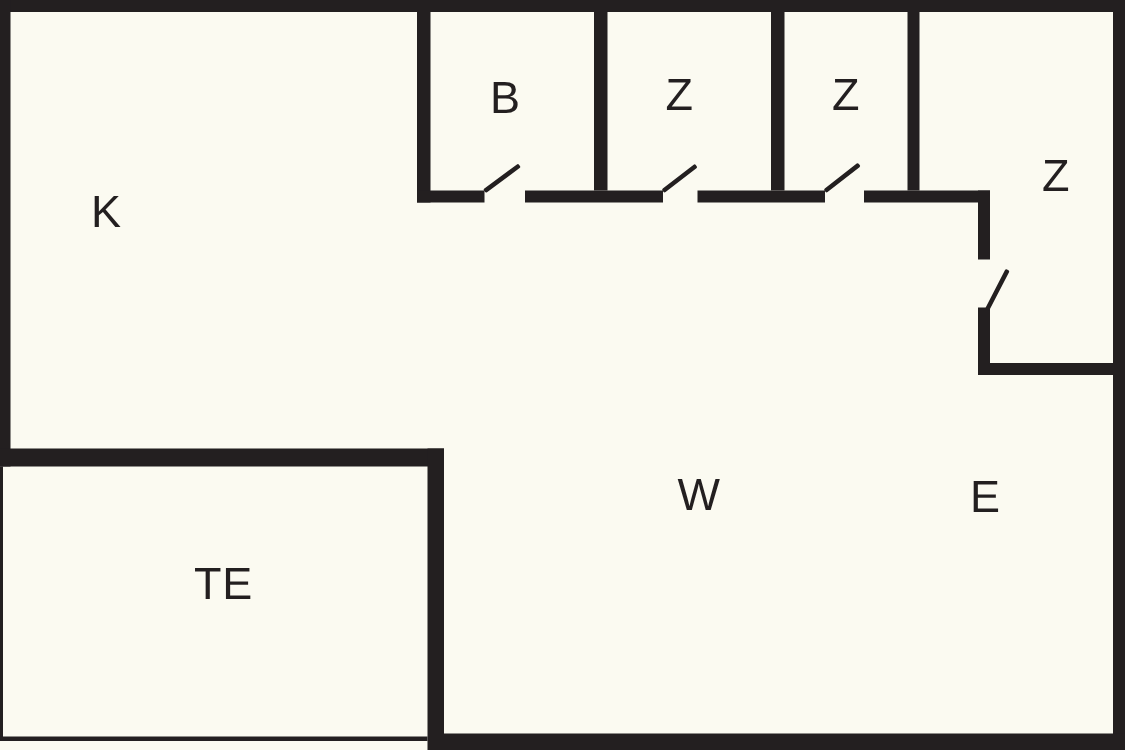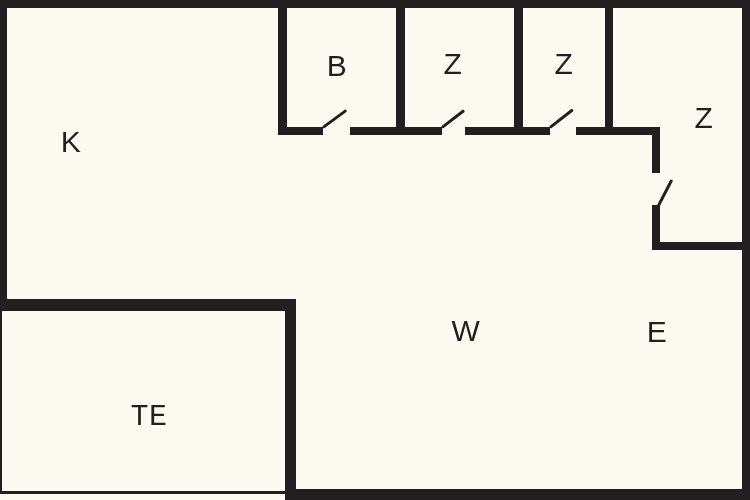--- a/index.html
+++ b/index.html
@@ -74,15 +74,15 @@
   <div class="door-swing" style="left:550px; top:126px; width:29px; transform:rotate(-38deg);"></div>
   <div class="door-swing" style="left:658px; top:205px; width:30px; transform:rotate(-62.6deg);"></div>
 
   <div class="room-label" style="left:71px;  top:142px;">K</div>
   <div class="room-label" style="left:337px; top:66px;">B</div>
   <div class="room-label" style="left:453px; top:64px;">Z</div>
   <div class="room-label" style="left:564px; top:64px;">Z</div>
   <div class="room-label" style="left:704px; top:118px;">Z</div>
   <div class="room-label" style="left:466px; top:331px;">W</div>
   <div class="room-label" style="left:657px; top:332px;">E</div>
-  <div class="room-label" style="left:149px; top:417px;font-family:Liberation Mono, monospace;">TE</div>
+  <div class="room-label" style="left:149px; top:390px;">TE</div>
 
 </div>
 
 </body></html>

